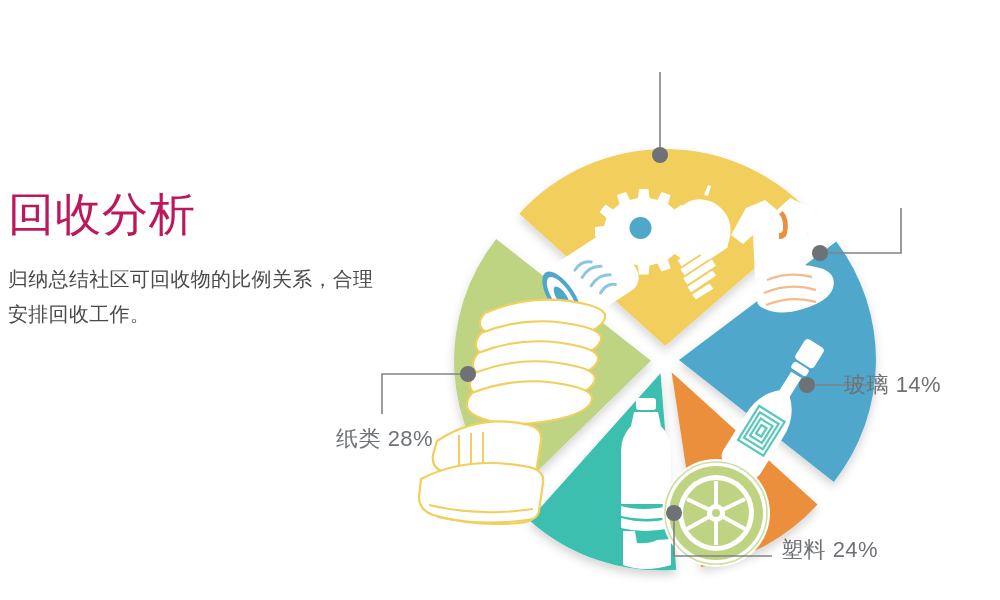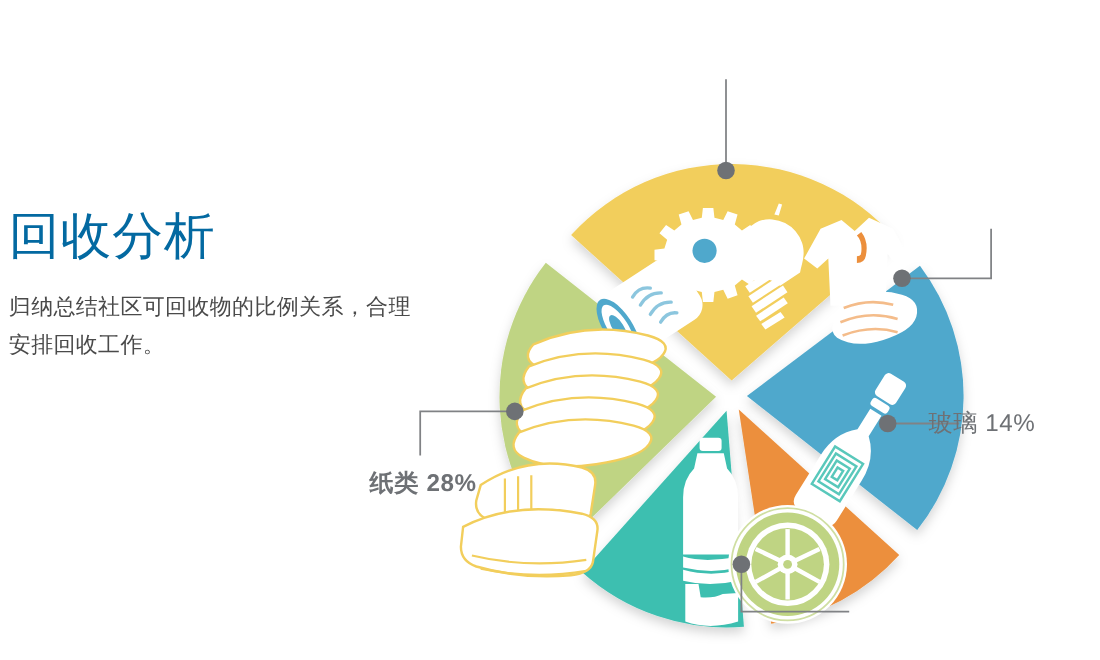--- a/index.html
+++ b/index.html
@@ -8,21 +8,21 @@
     width:1000px; height:600px;
     background:#ffffff;
     font-family:"Liberation Sans","DejaVu Sans",sans-serif;
     overflow:hidden;
   }
   #stage { position:relative; width:1000px; height:600px; background:#fff; }
 
   
   .text-block { position:absolute; left:8px; top:190px; width:400px; }
   .title {
-    font-size:46px; line-height:1.05; color:#0369a1;
+    font-size:46px; line-height:1.05; color:#be185d;
     font-weight:400; letter-spacing:1px;
   }
   .subtitle {
     margin-top:24px; font-size:20px; line-height:1.75;
     color:#4a4a4a; width:375px; letter-spacing:.3px;
   }
 
   
   #chart { position:absolute; left:415px; top:125px; width:480px; height:450px; }
   #chart svg { display:block; overflow:visible; }
@@ -30,21 +30,21 @@
   
   .lbl {
     position:absolute; font-size:22px; color:#6e7175;
     white-space:nowrap; letter-spacing:.5px;
   }
   .lbl .pct { color:#6e7175; }
   .lbl-metal   { left:602px; top:28px; }
   .lbl-cloth   { left:868px; top:167px; }
   .lbl-glass   { left:844px; top:370px; }
   .lbl-plastic { left:781px; top:535px; }
-  .lbl-paper   { left:336px; top:424px;font-weight:bold; }
+  .lbl-paper   { left:336px; top:424px; }
 </style>
 </head>
 <body>
 
 <div id="stage">
 
   <div class="text-block">
     <div class="title">回收分析</div>
     <div class="subtitle">归纳总结社区可回收物的比例关系，合理安排回收工作。</div>
   </div>
@@ -199,18 +199,22 @@
       <circle cx="807" cy="385" r="8"></circle>
       <circle cx="674" cy="513" r="8"></circle>
       <circle cx="468" cy="374" r="8"></circle>
     </g>
   </svg>
 
   <div class="lbl lbl-glass">
     <span>玻璃</span>
     <span class="pct">14%</span>
   </div>
+  <div class="lbl lbl-plastic">
+    <span>塑料</span>
+    <span class="pct">24%</span>
+  </div>
   <div class="lbl lbl-paper">
     <span>纸类</span>
     <span class="pct">28%</span>
   </div>
 
 </div>
 
 </body></html>

